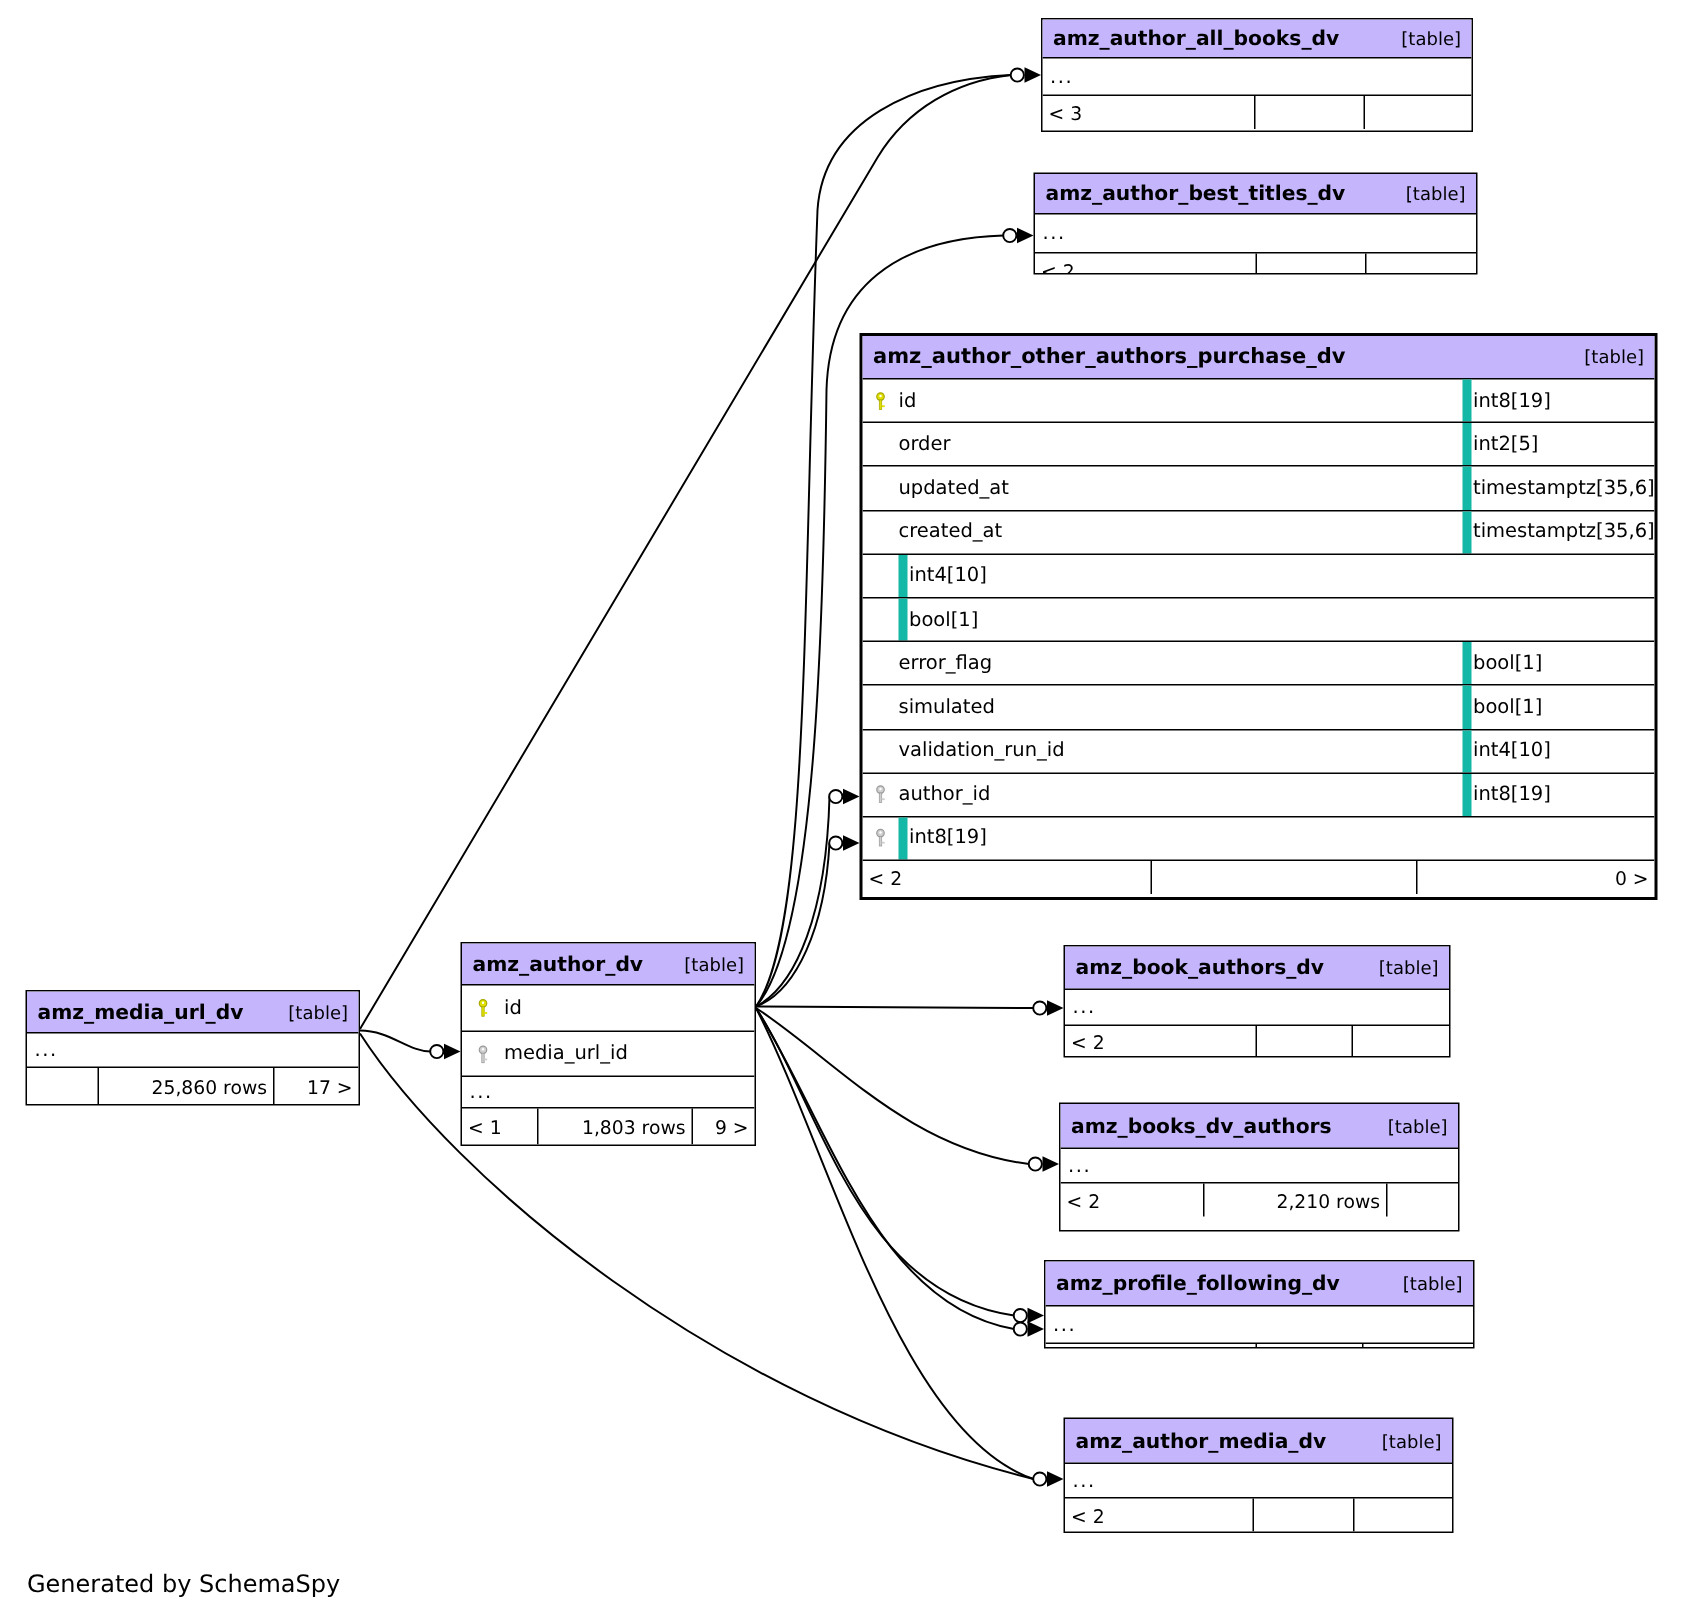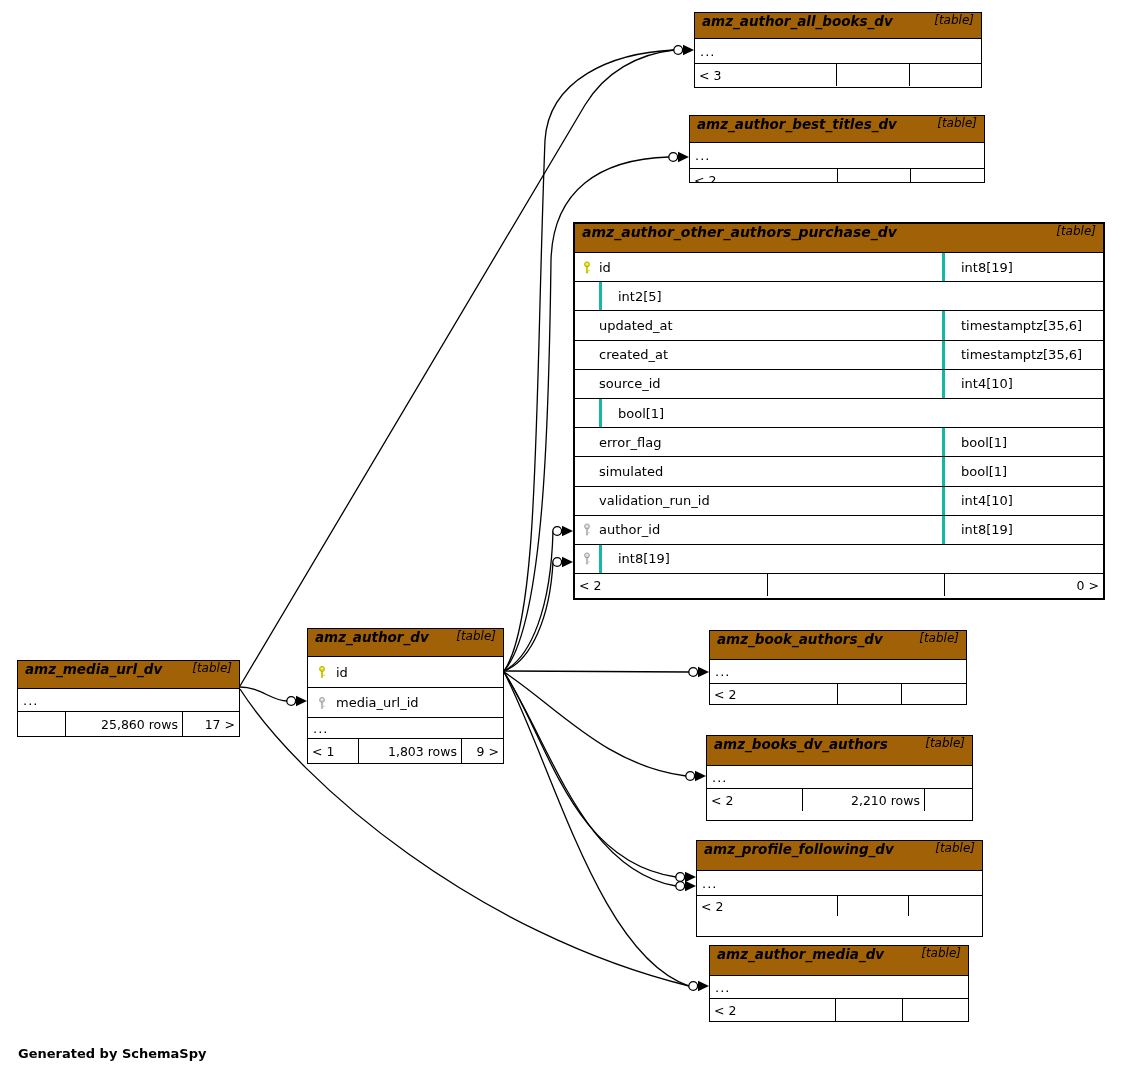--- a/index.html
+++ b/index.html
@@ -13,39 +13,39 @@
   svg.rel .ep path{fill:#000;stroke:none;}
   svg.rel .ep circle{fill:#fff;stroke:#000;stroke-width:1.3;}
 
   .tbl{
     position:absolute;background:#fff;border:1px solid #000;
     box-sizing:border-box;z-index:1;overflow:hidden;
     display:flex;flex-direction:column;
   }
   .tbl.focus{border:2.5px solid #000;}
   .hdr{
-    display:flex;justify-content:space-between;
-    background:#a16207;padding:0 7px;box-sizing:border-box;flex:none;font-style:italic;
+    display:flex;justify-content:space-between;align-items:center;
+    background:#c4b5fd;padding:0 7px;box-sizing:border-box;flex:none;
   }
   .hdr .t{font-weight:bold;font-size:13.5px;white-space:nowrap;}
   .focus .hdr .t{font-size:14px;}
   .hdr .tag{font-size:12px;white-space:nowrap;margin-left:10px;}
   .row{border-top:1px solid #000;box-sizing:border-box;flex:none;display:flex;align-items:center;}
   .ell{font-size:13px;padding-left:5px;letter-spacing:1px;}
   .crow{font-size:13px;}
   .keyslot{width:24px;flex:none;display:flex;justify-content:center;align-items:center;}
   .cname{flex:1;align-self:stretch;display:flex;align-items:center;}
-  .ctype{width:161px;flex:none;border-left:3px solid #14b8a6;align-self:stretch;
-         display:flex;align-items:center;padding-left:16px;box-sizing:border-box;}
+  .ctype{width:128px;flex:none;border-left:6px solid #14b8a6;align-self:stretch;
+         display:flex;align-items:center;padding-left:1px;box-sizing:border-box;}
   .ftr{font-size:12.5px;}
   .fc{display:flex;align-items:center;box-sizing:border-box;align-self:stretch;flex:none;
       padding:0 4px;white-space:nowrap;}
   .fc.mid{flex:1;justify-content:flex-end;border-left:1px solid #000;}
   .fc.last{justify-content:flex-end;border-left:1px solid #000;}
-  .note{position:absolute;left:18px;top:1046px;font-size:13px;font-weight:bold;}
+  .note{position:absolute;left:18px;top:1046px;font-size:16px;}
   .ksvg{display:block;}
 </style>
 </head>
 <body>
 
 <svg class="rel" width="1123" height="1079" viewBox="0 0 1123 1079">
   <path class="line" d="M504,671 C540,620 535,400 545,140 C549,80 610,53 674,50"></path>
   <path class="line" d="M240,686 L585,105 C605,72 638,54 674,50"></path>
   <path class="line" d="M504,671 C544,625 549,420 551,260 C553,190 600,159 669,157"></path>
   <path class="line" d="M504,671 C531,657 551,608 553,531"></path>
@@ -143,35 +143,35 @@
           <circle cx="6" cy="3" r="0.8" fill="#fff"></circle>
           <rect x="5.2" y="5.6" width="1.6" height="6.4" fill="#e0e000" stroke="#a8a800" stroke-width="0.5"></rect>
           <rect x="6.8" y="9.2" width="2" height="1.2" fill="#e0e000"></rect>
         </svg>
     </span>
     <span class="cname">id</span>
     <span class="ctype">int8[19]</span>
   </div>
   <div class="row crow" style="height:29.2px">
     <span class="keyslot"></span>
+    <span class="cname">order</span>
     <span class="ctype">int2[5]</span>
   </div>
   <div class="row crow" style="height:29.2px">
     <span class="keyslot"></span>
     <span class="cname">updated_at</span>
     <span class="ctype">timestamptz[35,6]</span>
   </div>
   <div class="row crow" style="height:29.2px">
     <span class="keyslot"></span>
     <span class="cname">created_at</span>
     <span class="ctype">timestamptz[35,6]</span>
   </div>
   <div class="row crow" style="height:29.2px">
     <span class="keyslot"></span>
-    <span class="cname">source_id</span>
     <span class="ctype">int4[10]</span>
   </div>
   <div class="row crow" style="height:29.2px">
     <span class="keyslot"></span>
     <span class="ctype">bool[1]</span>
   </div>
   <div class="row crow" style="height:29.2px">
     <span class="keyslot"></span>
     <span class="cname">error_flag</span>
     <span class="ctype">bool[1]</span>
@@ -292,21 +292,21 @@
   <div class="row ell" style="height:23px">
     <span>...</span>
   </div>
   <div class="row ftr" style="height:23px">
     <span class="fc" style="width:95px">&lt; 2</span>
     <span class="fc mid">2,210 rows</span>
     <span class="fc last" style="width:48px"></span>
   </div>
 </div>
 
-<div class="tbl" style="left:696px;top:840px;width:287px;height:97px">
+<div class="tbl" style="left:696px;top:840px;width:287px;height:59px">
   <div class="hdr" style="height:29px">
     <span class="t">amz_profile_following_dv</span>
     <span class="tag">[table]</span>
   </div>
   <div class="row ell" style="height:25px">
     <span>...</span>
   </div>
   <div class="row ftr" style="height:21px">
     <span class="fc" style="width:140px">&lt; 2</span>
     <span class="fc mid"></span>

